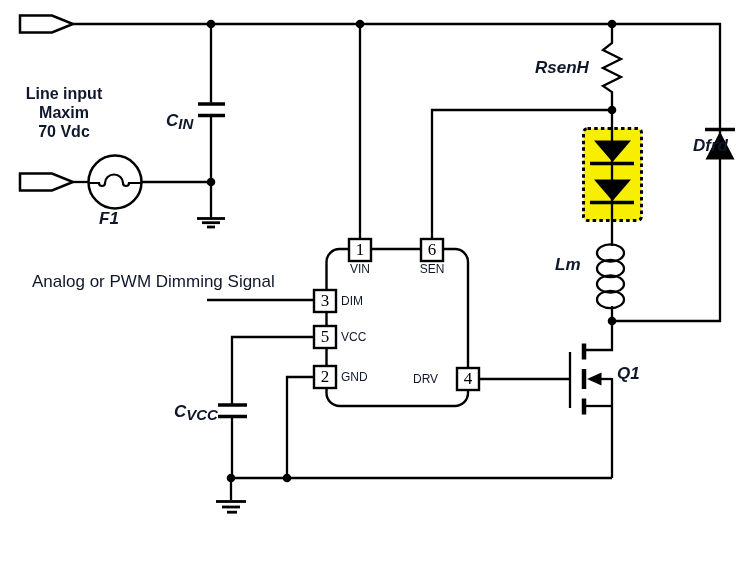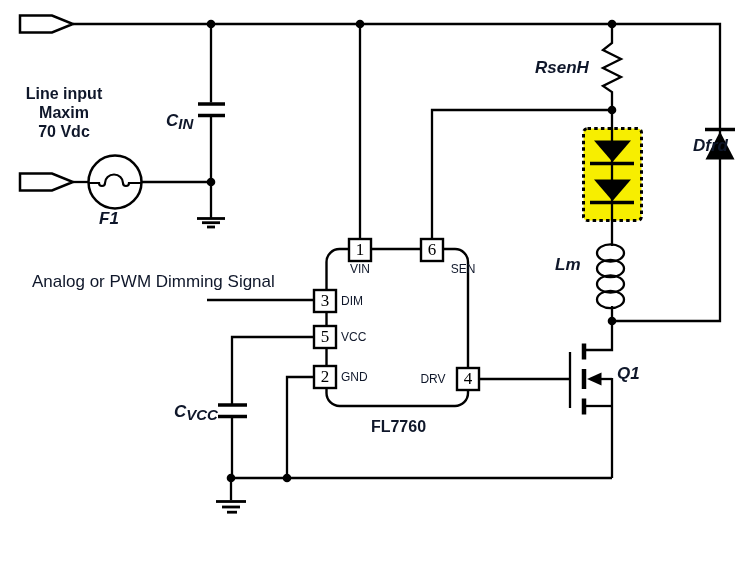--- a/index.html
+++ b/index.html
@@ -140,30 +140,29 @@
   <div class="lbl comp" style="left:174px;top:402px;"><span>C</span><span class="sub">VCC</span></div>
 
   <div class="lbl comp" style="left:535px;top:58px;">RsenH</div>
 
   <div class="lbl comp" style="left:657px;top:136px;margin-left:36px;">Dfrd</div>
 
   <div class="lbl comp" style="left:555px;top:255px;">Lm</div>
 
   <div class="lbl comp" style="left:617px;top:364px;">Q1</div>
 
-  <div class="lbl bold ctr" style="left:330px;top:418px;width:137px;font-size:16px;">FL7760</div>
 
 
   <div class="pinnum" style="left:349px;top:239px;">1</div>
   <div class="pinnum" style="left:421px;top:239px;">6</div>
   <div class="pinnum" style="left:314px;top:290px;">3</div>
   <div class="pinnum" style="left:314px;top:326px;">5</div>
   <div class="pinnum" style="left:314px;top:366px;">2</div>
   <div class="pinnum" style="left:457px;top:368px;">4</div>
 
   <div class="lbl pinlbl ctr" style="left:340px;top:262px;width:40px;">VIN</div>
-  <div class="lbl pinlbl ctr" style="left:412px;top:262px;width:40px;margin-left:31px;">SEN</div>
+  <div class="lbl pinlbl ctr" style="left:412px;top:262px;width:40px;">SEN</div>
   <div class="lbl pinlbl" style="left:341px;top:294px;">DIM</div>
   <div class="lbl pinlbl" style="left:341px;top:330px;">VCC</div>
   <div class="lbl pinlbl" style="left:341px;top:370px;">GND</div>
-  <div class="lbl pinlbl" style="left:413px;top:372px;width:40px;text-align:center;">DRV</div>
+  <div class="lbl pinlbl" style="left:413px;top:372px;width:40px;text-align:left;">DRV</div>
 
 </div>
 
 </body></html>

